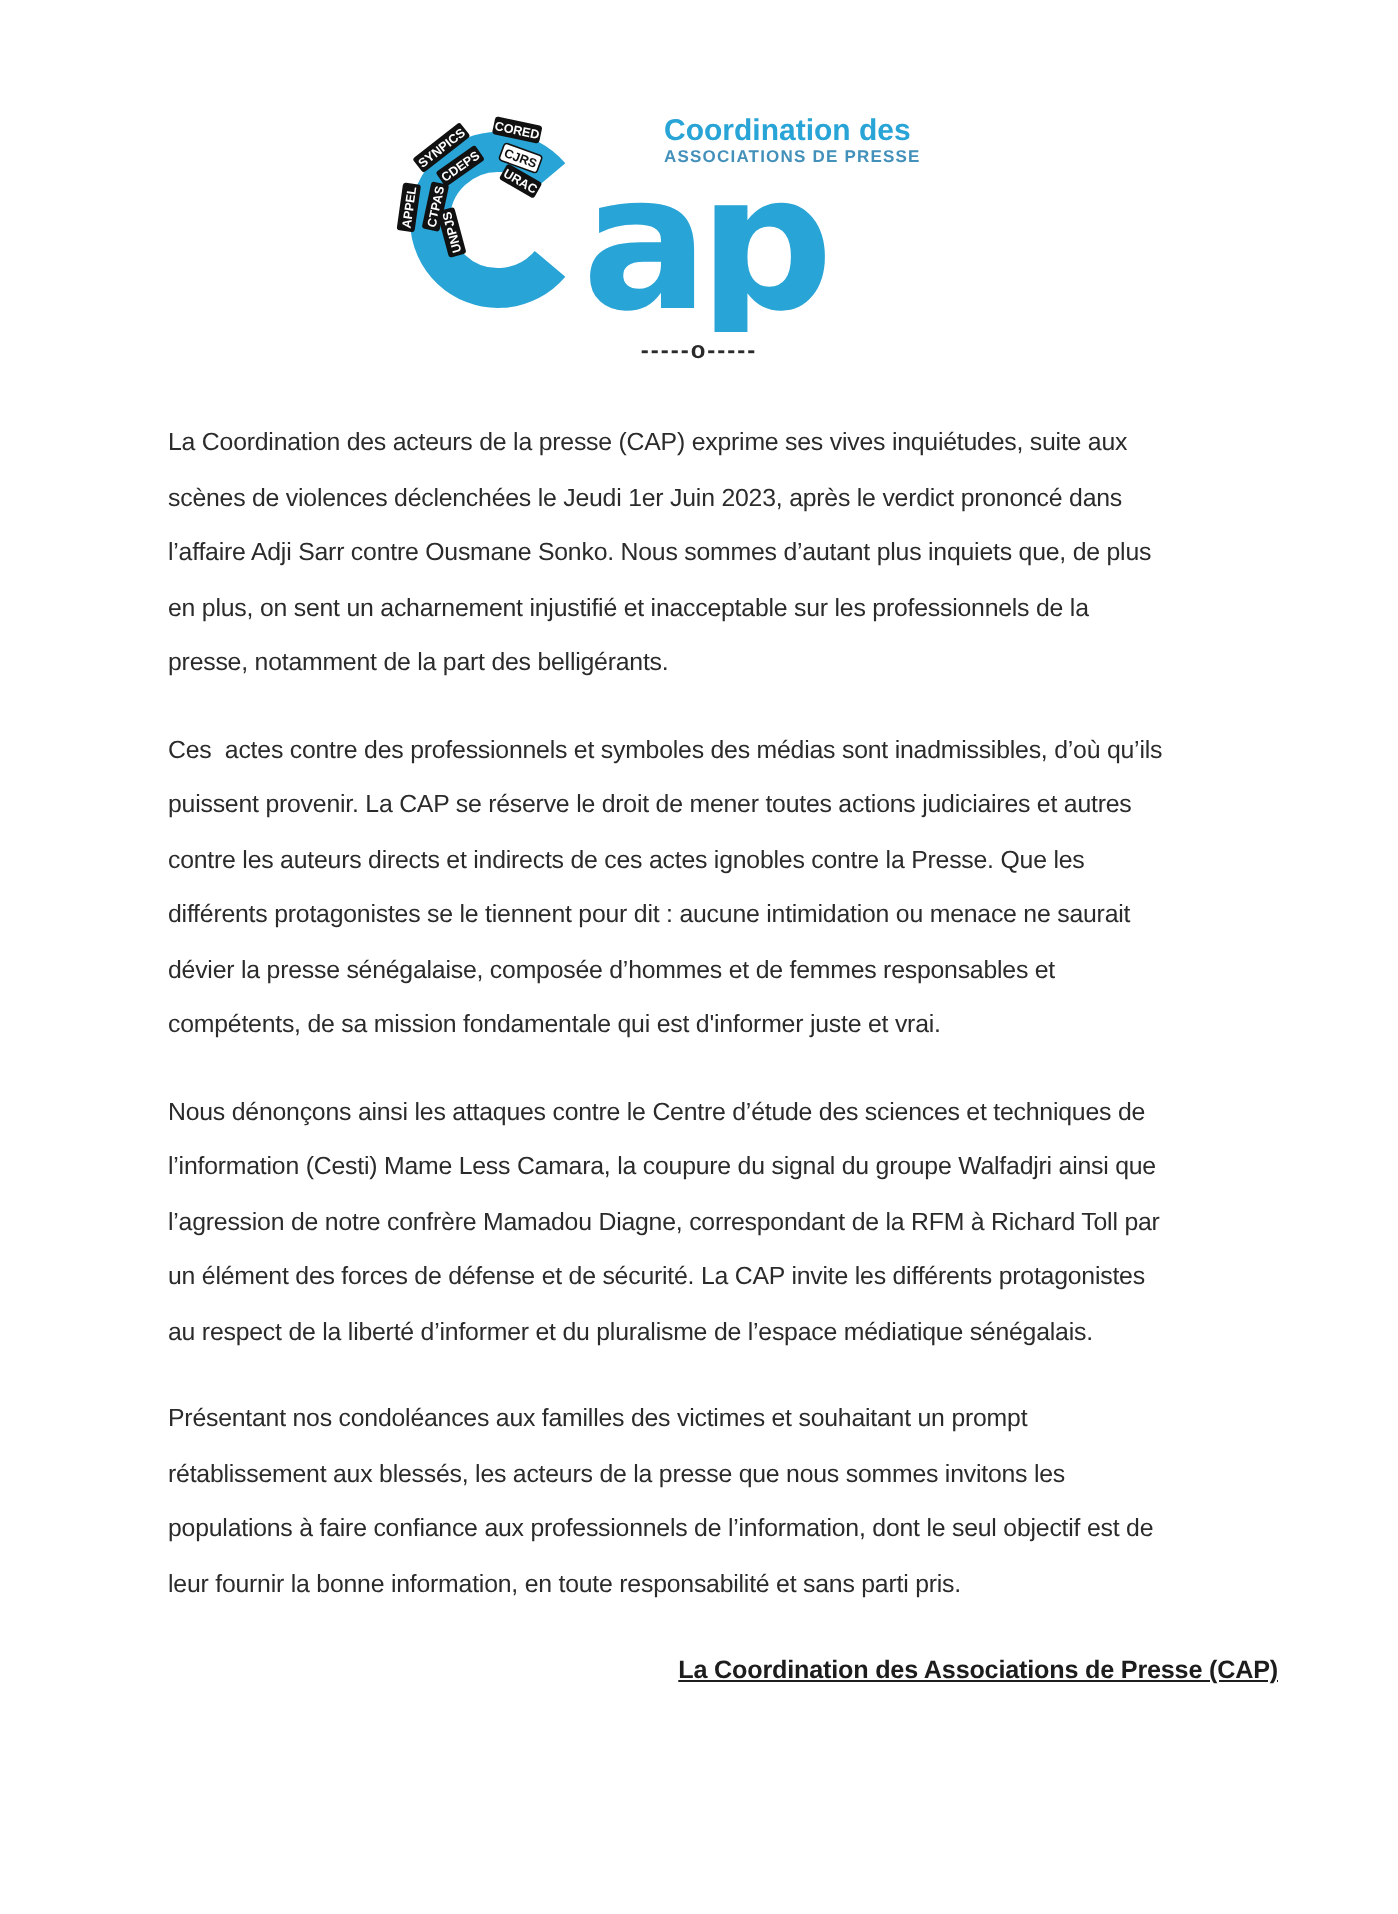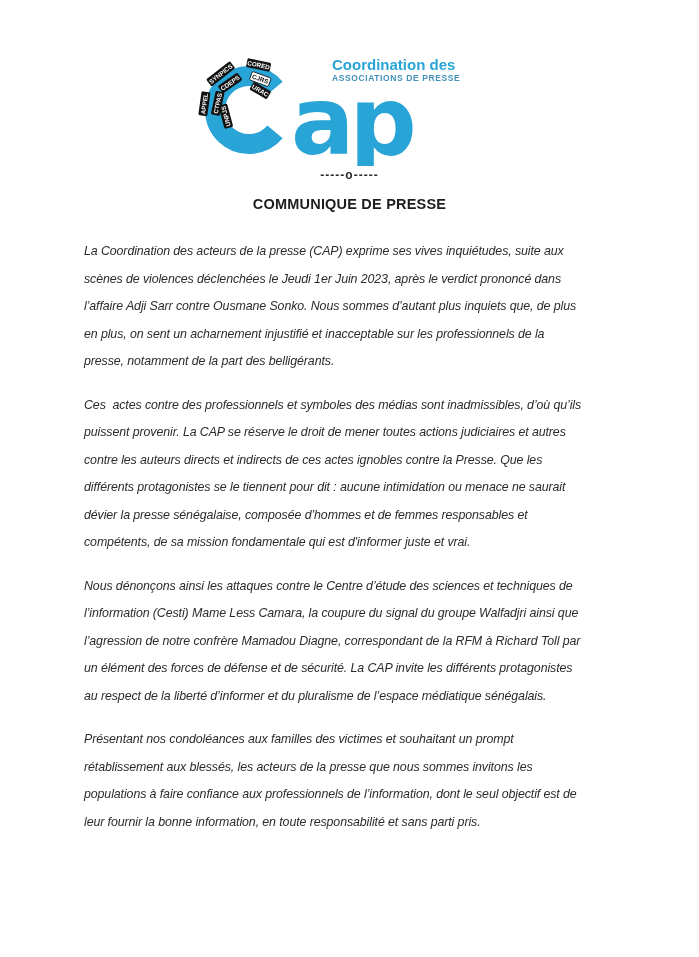--- a/index.html
+++ b/index.html
@@ -15,21 +15,21 @@
   .brand-line2 { font-family:"Liberation Sans",sans-serif; font-weight:bold; font-size:8.5px; fill:#4391ba; letter-spacing:.6px; }
   .cap-ring { stroke:#29a4d6; stroke-width:20; fill:none; }
   .cap-ap { font-family:"DejaVu Sans","Liberation Sans",sans-serif; font-weight:bold; font-size:94px; fill:#29a4d6; letter-spacing:-5px; }
   .chip rect { fill:#111111; }
   .chip text { fill:#ffffff; font-size:6.3px; font-weight:bold; font-family:"Liberation Sans",sans-serif; text-anchor:middle; }
   .chip.chip-light rect { fill:#ffffff; stroke:#111; stroke-width:.8; }
   .chip.chip-light text { fill:#111111; }
   .divider { text-align:center; font-weight:bold; font-size:12px; letter-spacing:1px; color:#2a2a2a; margin-top:2px; }
   .doc-title { text-align:center; font-weight:bold; font-size:14.5px; letter-spacing:.2px; color:#1d1d1d; margin-top:14px; }
   .content { margin:26px 60px 0 84px; font-size:12.4px; line-height:27.5px; color:#2b2b2b; letter-spacing:-.1px; }
-  .content p { white-space:pre; margin:0 0 16px 0;font-style:italic; }
+  .content p { white-space:pre; margin:0 0 16px 0; }
   .signature { text-align:right; font-weight:bold; font-size:12.6px; color:#1d1d1d; text-decoration:underline; margin-top:4px; }
 </style>
 </head>
 <body>
 
 <div class="page">
 
   <div class="logo-wrap">
     <svg class="logo-svg" width="288" height="118" viewBox="-8 0 288 118">
 
@@ -70,21 +70,20 @@
       </g>
       <g class="chip" transform="translate(28.8,68.2) rotate(-105)">
         <rect x="-12" y="-4.5" width="24" height="9" rx="1.5"></rect>
         <text y="2.3">UNPJS</text>
       </g>
     </svg>
   </div>
 
   <div class="divider">-----o-----</div>
 
-  <div class="doc-title">COMMUNIQUE DE PRESSE</div>
 
   <div class="content">
     <p>La Coordination des acteurs de la presse (CAP) exprime ses vives inquiétudes, suite aux
 scènes de violences déclenchées le Jeudi 1er Juin 2023, après le verdict prononcé dans
 l’affaire Adji Sarr contre Ousmane Sonko. Nous sommes d’autant plus inquiets que, de plus
 en plus, on sent un acharnement injustifié et inacceptable sur les professionnels de la
 presse, notamment de la part des belligérants.</p>
     <p>Ces  actes contre des professionnels et symboles des médias sont inadmissibles, d’où qu’ils
 puissent provenir. La CAP se réserve le droit de mener toutes actions judiciaires et autres
 contre les auteurs directs et indirects de ces actes ignobles contre la Presse. Que les
@@ -93,15 +92,16 @@
 compétents, de sa mission fondamentale qui est d'informer juste et vrai.</p>
     <p>Nous dénonçons ainsi les attaques contre le Centre d’étude des sciences et techniques de
 l’information (Cesti) Mame Less Camara, la coupure du signal du groupe Walfadjri ainsi que
 l’agression de notre confrère Mamadou Diagne, correspondant de la RFM à Richard Toll par
 un élément des forces de défense et de sécurité. La CAP invite les différents protagonistes
 au respect de la liberté d’informer et du pluralisme de l’espace médiatique sénégalais.</p>
     <p>Présentant nos condoléances aux familles des victimes et souhaitant un prompt
 rétablissement aux blessés, les acteurs de la presse que nous sommes invitons les
 populations à faire confiance aux professionnels de l’information, dont le seul objectif est de
 leur fournir la bonne information, en toute responsabilité et sans parti pris.</p>
+    <div class="signature">La Coordination des Associations de Presse (CAP)</div>
   </div>
 
 </div>
 
 </body></html>

